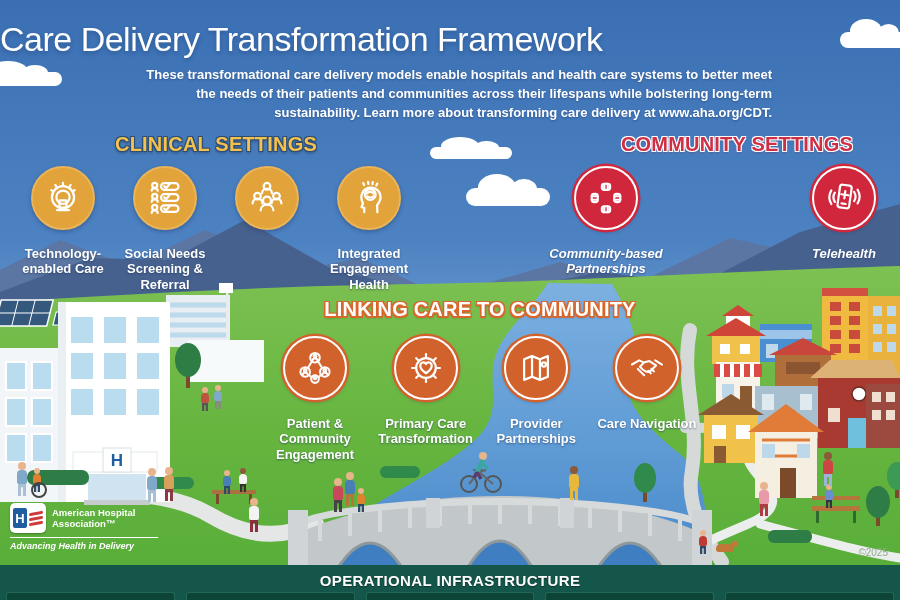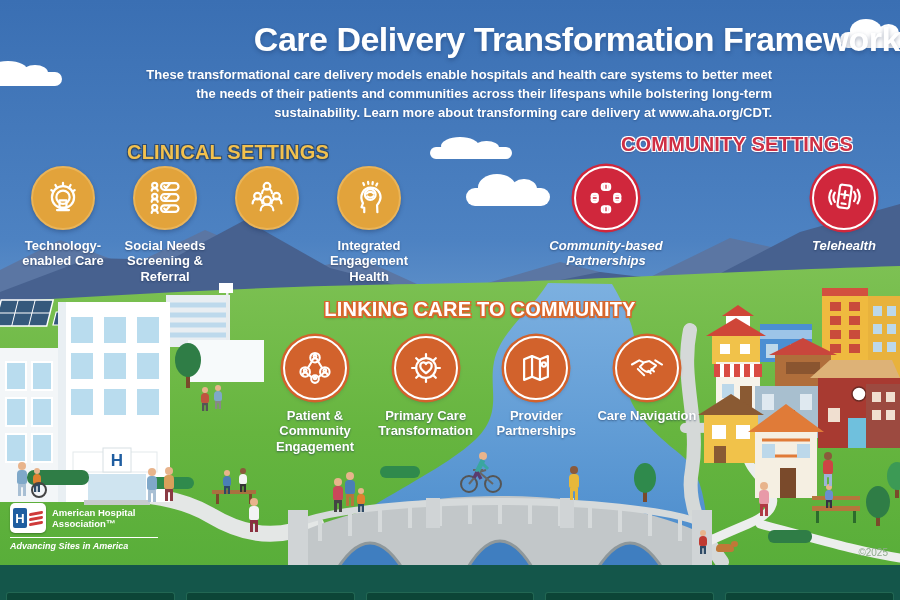--- a/index.html
+++ b/index.html
@@ -8,46 +8,46 @@
          background:linear-gradient(180deg,#3a6fb3 0%,#4d82c2 40%,#8ab4dc 78%,#9cc0e2 100%);}
   
   .cloud{position:absolute;background:#fff;border-radius:999px;}
   .cloud::before{content:"";position:absolute;width:46%;height:150%;background:#fff;border-radius:50%;top:-80%;left:14%;}
   .cloud::after{content:"";position:absolute;width:30%;height:110%;background:#fff;border-radius:50%;top:-48%;right:16%;}
   .c1{left:-24px;top:72px;width:86px;height:14px;}
   .c2{right:-10px;top:32px;width:70px;height:16px;}
   .c3{left:430px;top:147px;width:82px;height:12px;}
   .c4{left:466px;top:188px;width:84px;height:18px;}
   
-  .title{position:absolute;top:20px;left:0;right:0;text-align:right;color:#fff;
-         font-size:34px;font-weight:bold;letter-spacing:-.5px;text-shadow:0 2px 4px rgba(20,40,80,.35);}
+  .title{position:absolute;top:20px;left:0;right:0;text-align:left;color:#fff;
+         font-size:34px;font-weight:normal;letter-spacing:-.5px;text-shadow:0 2px 4px rgba(20,40,80,.35);}
   .subtitle{position:absolute;top:66px;left:128px;width:644px;text-align:right;color:#fff;
          font-size:13px;font-weight:bold;line-height:1.45;text-shadow:0 1px 2px rgba(20,40,80,.4);}
   .heading{position:absolute;text-align:center;font-size:20px;font-weight:bold;letter-spacing:.2px;}
-  .heading.gold{left:26px;top:133px;width:404px;color:#f3c14d;
-      text-shadow:-1px -1px 0 #2e4d74,1px -1px 0 #2e4d74,-1px 1px 0 #2e4d74,1px 1px 0 #2e4d74,0 2px 3px rgba(0,0,0,.35);margin-top:8px;}
+  .heading.gold{left:14px;top:133px;width:404px;color:#f3c14d;
+      text-shadow:-1px -1px 0 #2e4d74,1px -1px 0 #2e4d74,-1px 1px 0 #2e4d74,1px 1px 0 #2e4d74,0 2px 3px rgba(0,0,0,.35);}
   .heading.red{left:560px;top:133px;width:354px;color:#ce2f44;
       text-shadow:-1px -1px 0 #fff,1px -1px 0 #fff,-1px 1px 0 #fff,1px 1px 0 #fff,0 2px 2px rgba(120,0,20,.25);}
   .heading.linking{left:230px;top:298px;width:500px;color:#fff;
       text-shadow:-1.5px -1.5px 0 #d9672c,1.5px -1.5px 0 #d9672c,-1.5px 1.5px 0 #d9672c,1.5px 1.5px 0 #d9672c,0 2px 3px rgba(0,0,0,.3);text-align:center;}
   
   .icon-row{position:absolute;display:flex;justify-content:space-between;}
   .row-clinical{left:14px;top:166px;width:404px;}
   .row-community{left:548px;top:166px;width:354px;}
   .row-linking{left:263px;top:336px;width:436px;}
   .item{display:flex;flex-direction:column;align-items:center;}
   .row-clinical .item{width:98px;}
   .row-community .item{width:116px;font-style:italic;}
   .row-linking .item{width:104px;}
   .circle{width:60px;height:60px;border-radius:50%;display:flex;align-items:center;justify-content:center;
           box-shadow:0 2px 4px rgba(20,40,80,.35);}
   .circle.gold{background:#e2a33b;border:2px solid #eab458;}
   .circle.red{background:#d0273c;border:2.5px solid #fff;box-shadow:0 0 0 2.5px #d0273c,0 2px 4px rgba(20,40,80,.35);}
   .circle.orange{background:#d2622c;border:2.5px solid #fff;box-shadow:0 0 0 2.5px #d2622c,0 2px 4px rgba(20,40,80,.35);}
-  .item-label{margin-top:8px;color:#fff;font-weight:bold;font-size:13px;line-height:1.18;text-align:center;
+  .item-label{margin-top:16px;color:#fff;font-weight:bold;font-size:13px;line-height:1.18;text-align:center;
           text-shadow:0 1px 2px rgba(25,45,80,.55);}
   .circle svg{width:38px;height:38px;}
   
   .person{position:absolute;width:12px;height:34px;}
   .person .head{position:absolute;top:0;left:50%;transform:translateX(-50%);width:8px;height:8px;border-radius:50%;background:var(--skin,#e8b48c);}
   .person .body{position:absolute;top:8px;left:50%;transform:translateX(-50%);width:10px;height:14px;border-radius:4px 4px 2px 2px;background:var(--shirt,#777);}
   .person .legs{position:absolute;top:22px;left:50%;transform:translateX(-50%);width:8px;height:12px;background:var(--pants,#333);
         clip-path:polygon(0 0,100% 0,100% 100%,62% 100%,62% 28%,38% 28%,38% 100%,0 100%);}
   .person.small{height:24px;width:10px;}
   .person.small .head{width:6px;height:6px;}
@@ -521,26 +521,27 @@
         <div class="aha-h">H</div>
         <div class="aha-stripes">
             <i></i>
             <i></i>
             <i></i>
           </div>
       </div>
       <div class="aha-name">American Hospital Association™</div>
     </div>
     <div class="aha-divider"></div>
-    <div class="aha-tagline">Advancing Sites in America</div>
+    <div class="aha-tagline">Advancing Health in Delivery</div>
   </div>
 
   <div class="copyright">©2025</div>
 
   <div class="footer-banner">
+    <div class="banner-label">OPERATIONAL INFRASTRUCTURE</div>
     <div class="cards">
       <div class="card"></div>
       <div class="card"></div>
       <div class="card"></div>
       <div class="card"></div>
       <div class="card"></div>
     </div>
   </div>
 
 </div>

